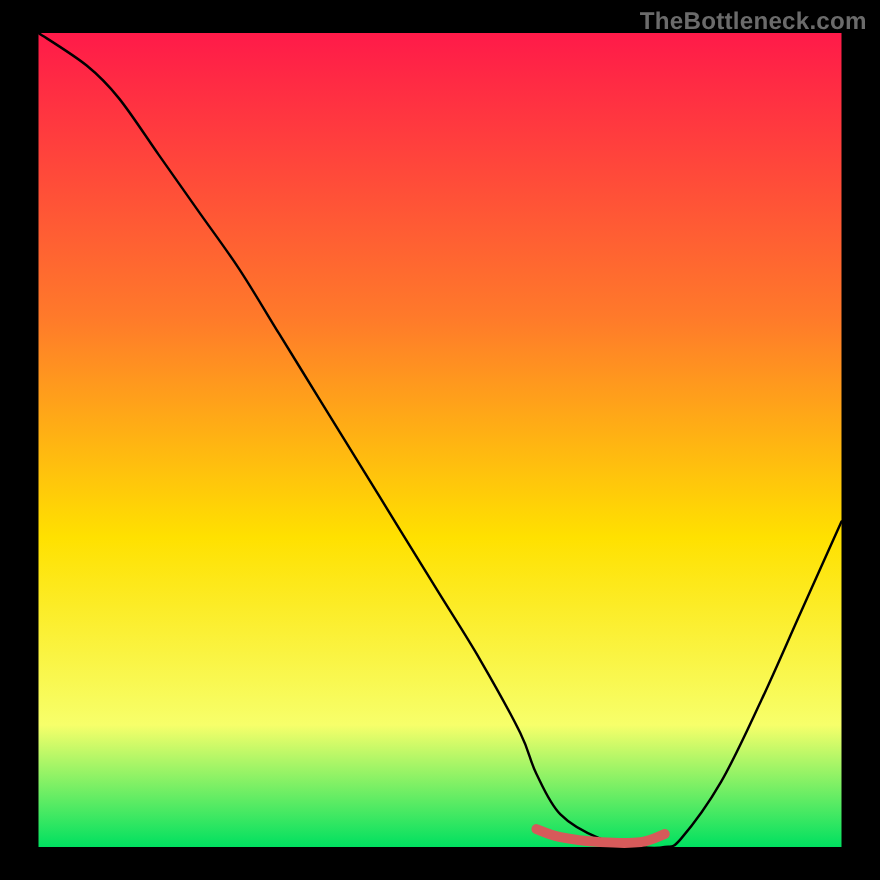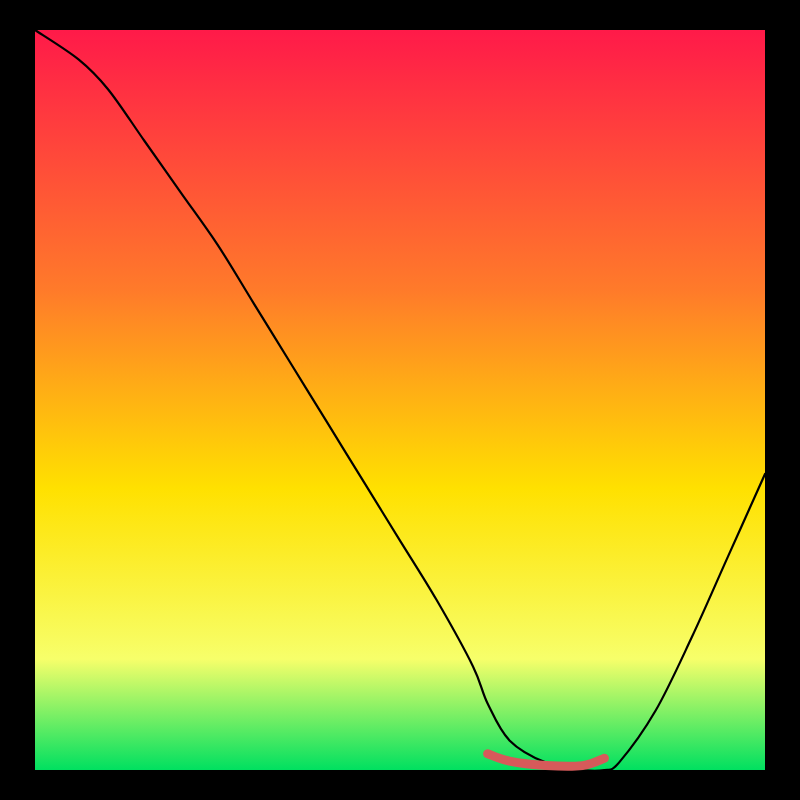--- a/index.html
+++ b/index.html
@@ -27,20 +27,21 @@
     letter-spacing: 0.2px;
   }
   svg {
     display: block;
   }
 </style>
 </head>
 <body>
 
 <div class="chart-container">
+  <div class="watermark">TheBottleneck.com</div>
   <svg id="chart-svg" width="800" height="800" viewBox="0 0 800 800">
     <defs>
       <linearGradient id="bg-grad" x1="0" y1="0" x2="0" y2="1">
         <stop id="g0" offset="0%" stop-color="#ff1a49"></stop>
         <stop id="g1" offset="35%" stop-color="#ff7a2a"></stop>
         <stop id="g2" offset="62%" stop-color="#ffe100"></stop>
         <stop id="g3" offset="85%" stop-color="#f7ff6a"></stop>
         <stop id="g4" offset="100%" stop-color="#00e060"></stop>
       </linearGradient>
     </defs>

